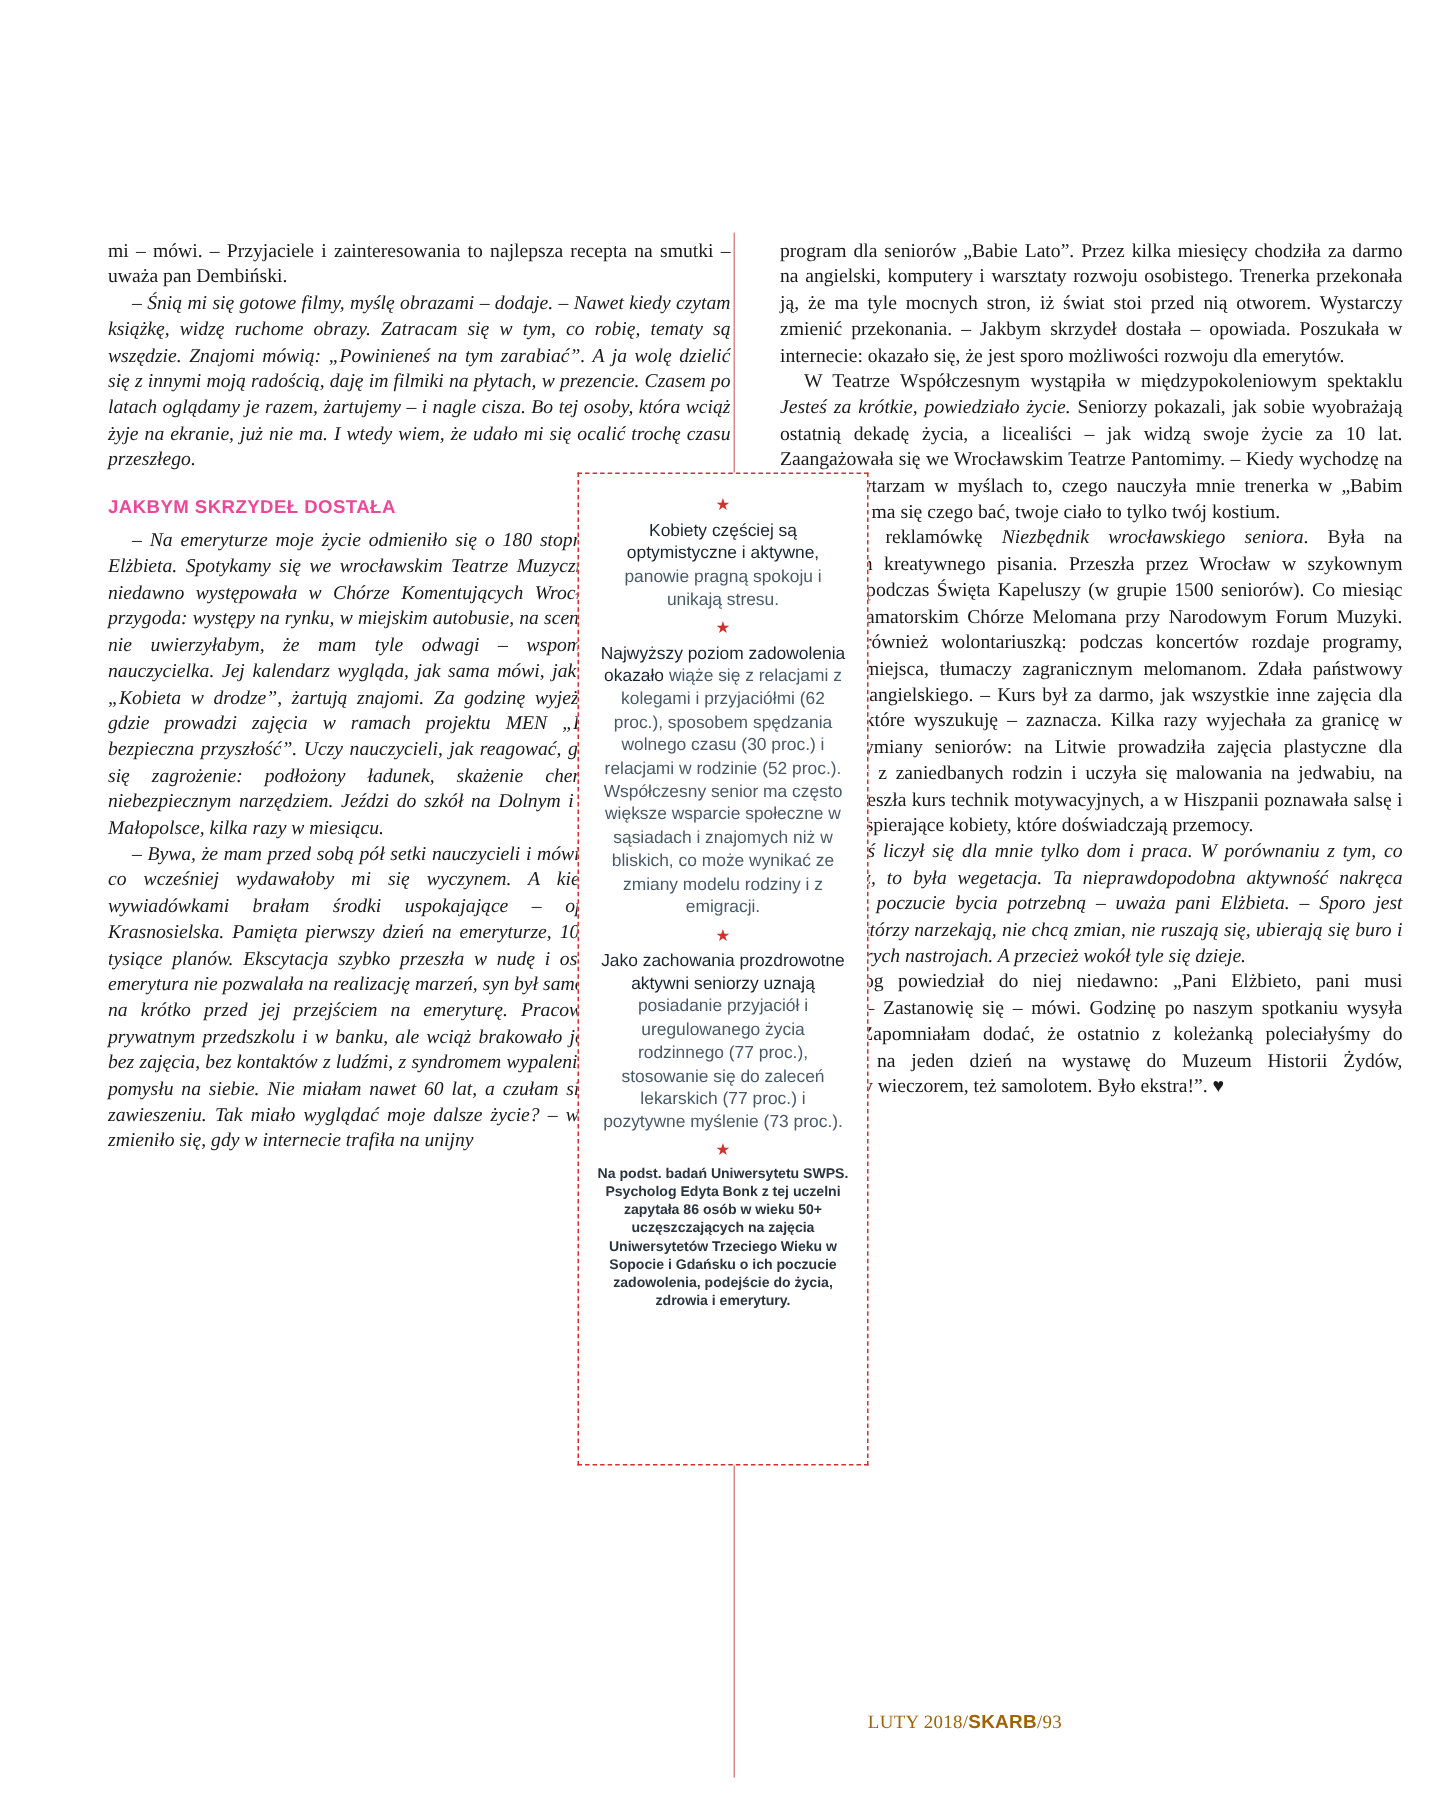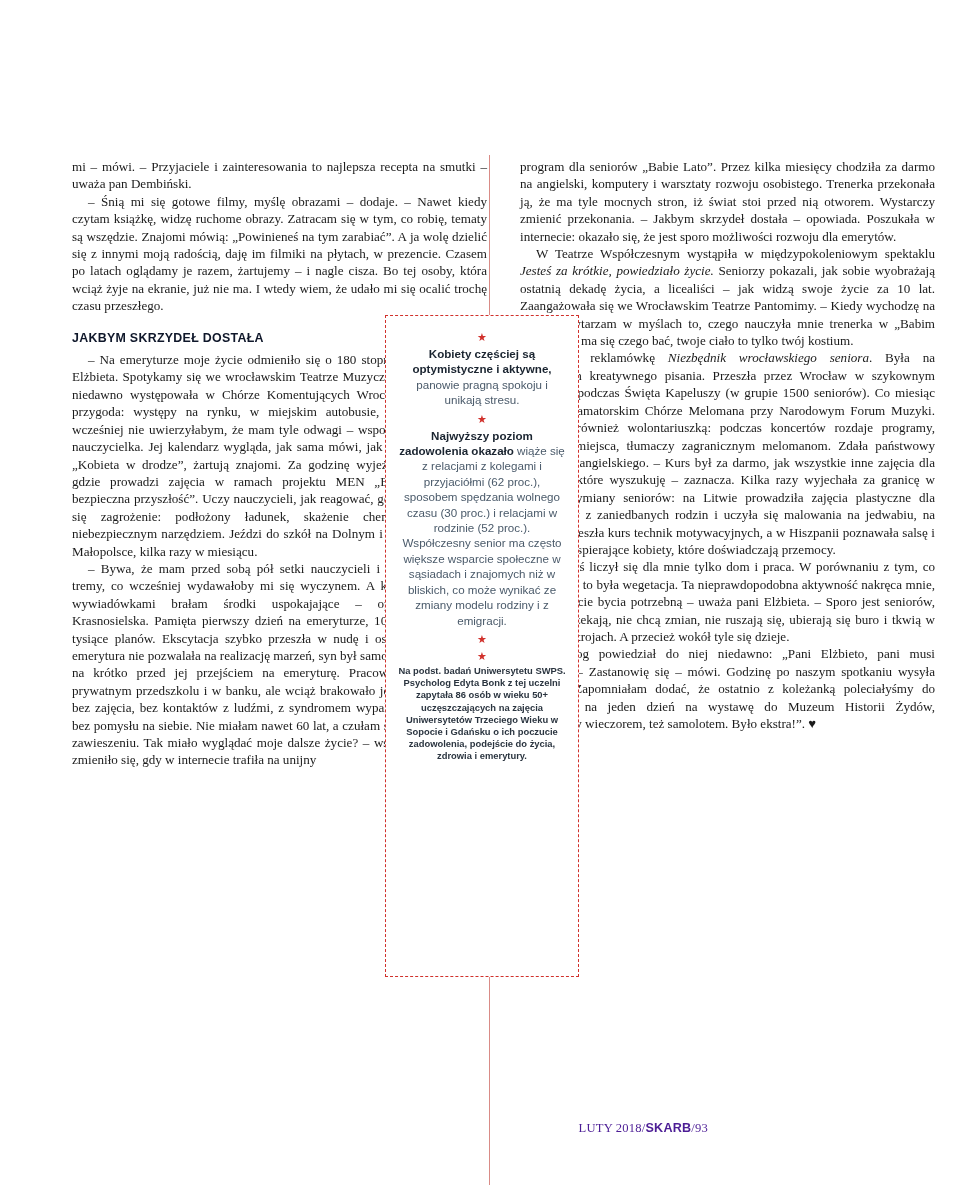--- a/index.html
+++ b/index.html
@@ -49,24 +49,25 @@
   .col-right { left: 500px; margin-left: 20px; }
 
   .col p {
     margin: 0;
   }
   .col p.indent {
     text-indent: 16px;
   }
   .col p.dash {
     text-indent: 16px;
+    font-style: italic;
   }
 
   .section-head {
-    color: #0f172a;
+    color: #ec4899;
     font-family: "Liberation Sans", sans-serif;
     font-weight: bold;
     font-size: 12.4px;
     letter-spacing: 0.3px;
     margin-top: 15px;
     margin-bottom: 4px;
     text-align: left;
   }
 
   em, .ital {
@@ -95,39 +96,39 @@
   .sidebar-box p {
     margin: 0 0 2px 0;
     font-family: "Liberation Sans", sans-serif;
     font-size: 11.6px;
     line-height: 15.4px;
     color: #4a5a6a;
     text-align: center;
   }
   .sidebar-box p .hl {
     color: #1a2430;
-    font-weight: bold;
+    font-weight: normal;
   }
   .sidebar-box p.source {
     font-size: 9.4px;
     line-height: 12.2px;
     color: #2b3540;
     font-weight: bold;
     margin-top: 2px;
     text-align: center;
   }
 
   
   .footer {
     position: absolute;
     right: 72px;
-    bottom: 64px;
+    bottom: 44px;
     font-family: "Liberation Serif", serif;
     font-size: 12.6px;
-    color: #4c1d95;
+    color: #a16207;
     letter-spacing: 0.2px;
   }
   .footer .brand {
     font-family: "Liberation Sans", sans-serif;
     font-weight: bold;
     font-size: 12.6px;
   }
 </style>
 </head>
 <body>
@@ -155,20 +156,21 @@
   </div>
 
   <div class="sidebar-box">
     <div class="star">★</div>
     <p><span class="hl">Kobiety częściej są optymistyczne i aktywne,</span><span> panowie pragną spokoju i unikają stresu.</span></p>
 
     <div class="star">★</div>
     <p><span class="hl">Najwyższy poziom zadowolenia okazało</span><span> wiąże się z relacjami z kolegami i przyjaciółmi (62 proc.), sposobem spędzania wolnego czasu (30 proc.) i relacjami w rodzinie (52 proc.). Współczesny senior ma często większe wsparcie społeczne w sąsiadach i znajomych niż w bliskich, co może wynikać ze zmiany modelu rodziny i z emigracji.</span></p>
 
     <div class="star">★</div>
+    <p><span class="hl">Jako zachowania prozdrowotne aktywni seniorzy uznają</span><span> posiadanie przyjaciół i uregulowanego życia rodzinnego (77 proc.), stosowanie się do zaleceń lekarskich (77 proc.) i pozytywne myślenie (73 proc.).</span></p>
 
     <div class="star">★</div>
     <p class="source">Na podst. badań Uniwersytetu SWPS. Psycholog Edyta Bonk z tej uczelni zapytała 86 osób w wieku 50+ uczęszczających na zajęcia Uniwersytetów Trzeciego Wieku w Sopocie i Gdańsku o ich poczucie zadowolenia, podejście do życia, zdrowia i emerytury.</p>
   </div>
 
   <div class="footer"><span>LUTY 2018/</span><span class="brand">SKARB</span><span>/93</span></div>
 
 </div>
 
 </body></html>

